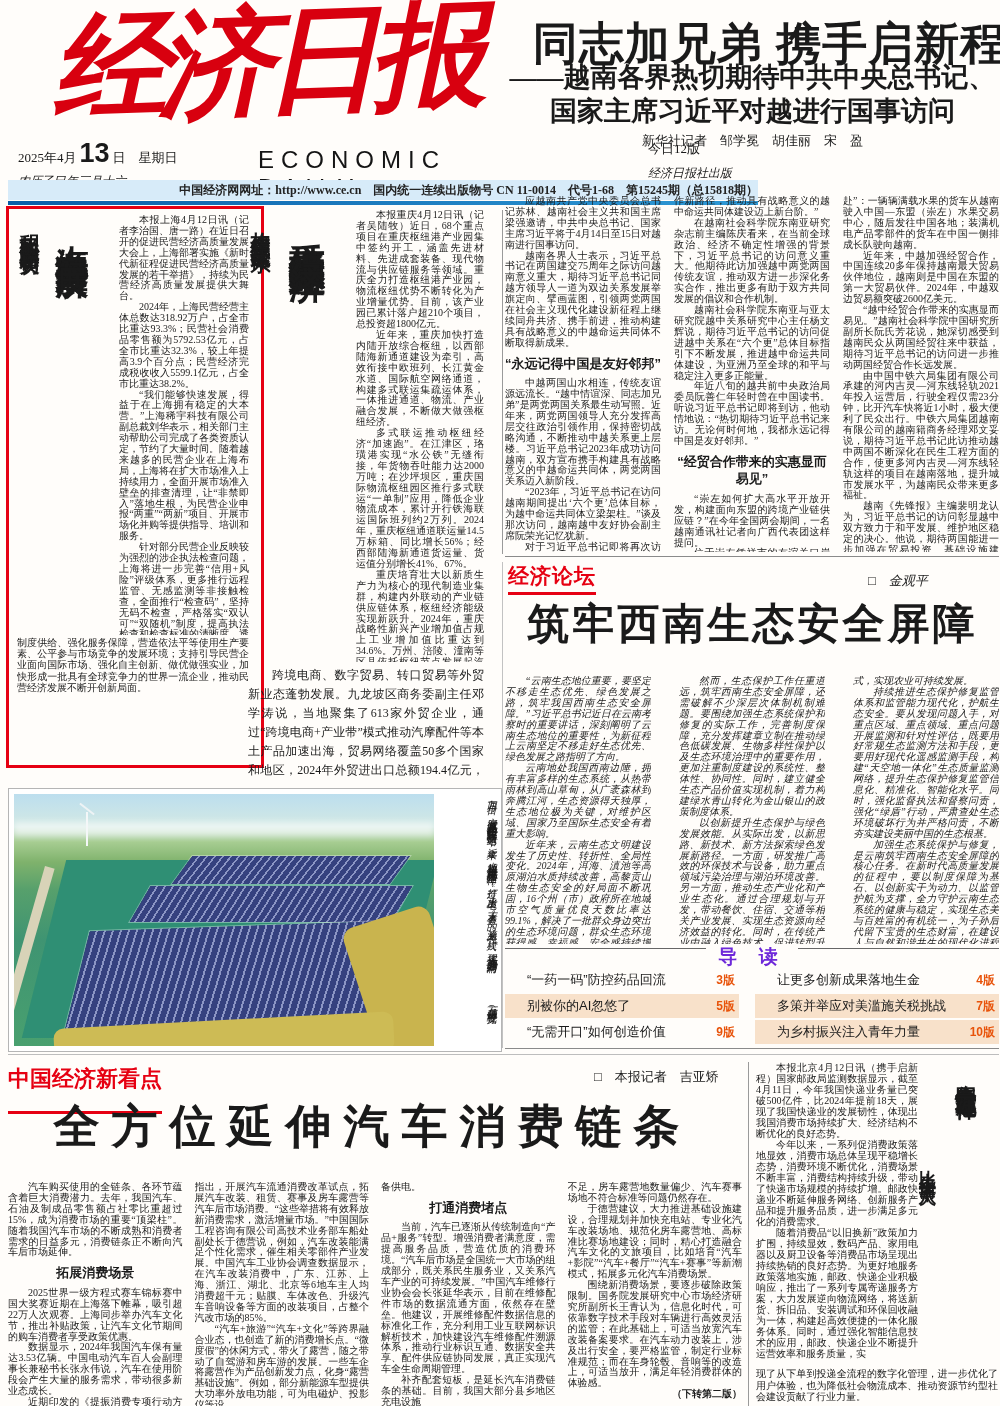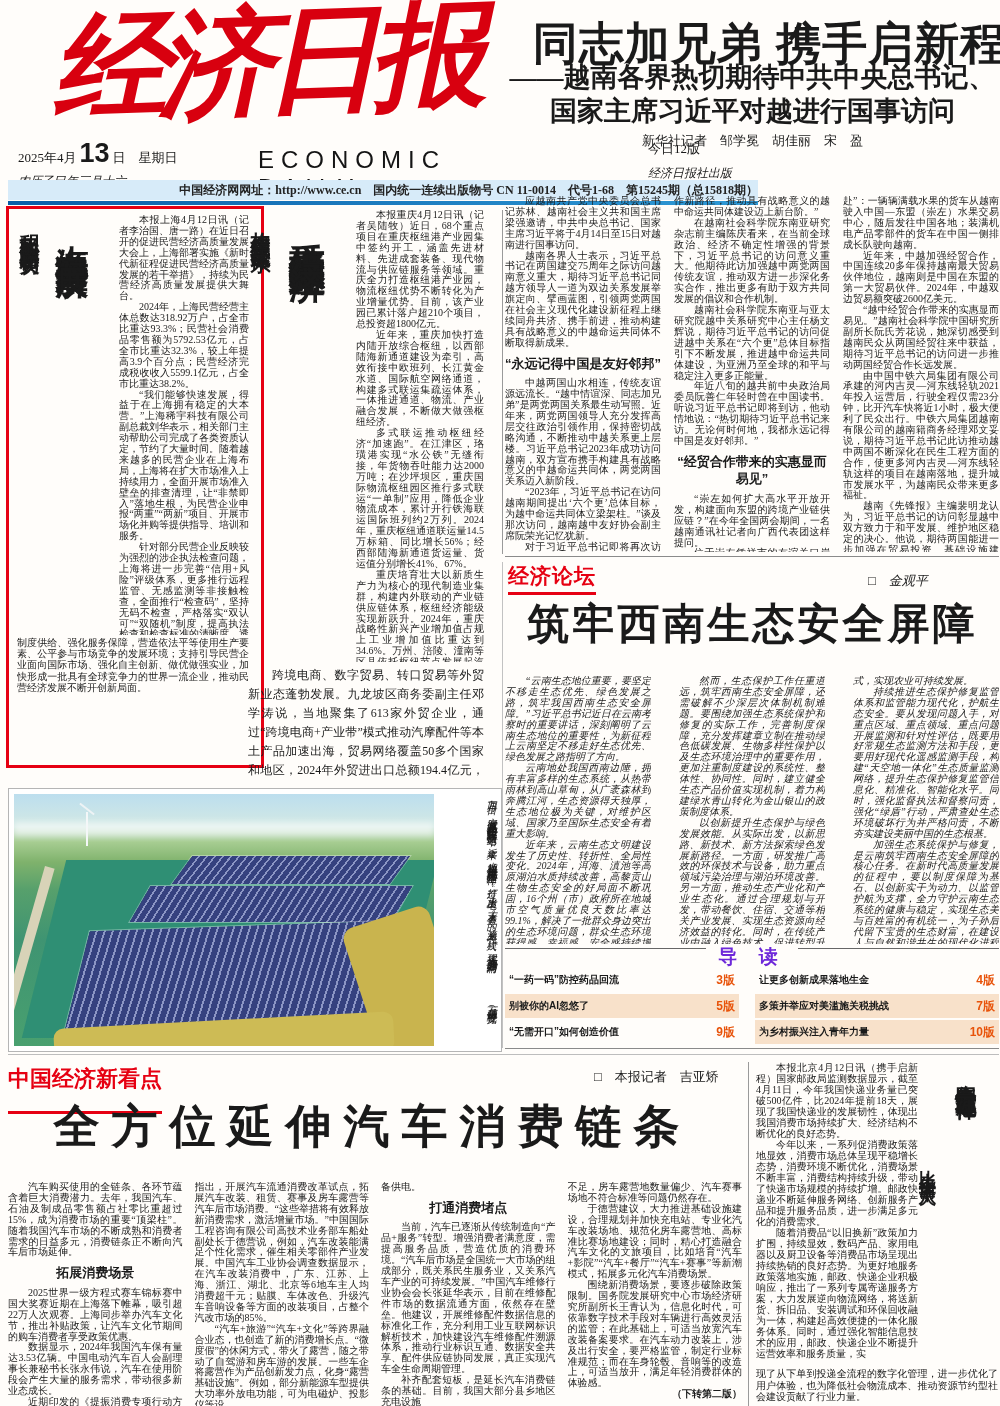--- a/index.html
+++ b/index.html
@@ -96,22 +96,22 @@
   .dd{position:absolute;left:505px;top:934px;width:494px;}
   .dd-head{display:flex;align-items:center;gap:12px;height:28px;}
   .dd-line{flex:1;height:1px;background:#666;}
   .dd-title{font-weight:bold;font-size:19px;color:#6d28d9;letter-spacing:8px;
     font-family:"Liberation Sans","DejaVu Sans",sans-serif;margin-top:17px;}
   .dd-cols{display:flex;gap:16px;margin-top:6px;}
   .dd-colL{width:234px;}
   .dd-colR{flex:1;}
   .dd-row{display:flex;align-items:center;height:24px;margin-bottom:2px;padding:0 4px;}
   .dd-row.hl{background:#f8e1ca;}
-  .dd-text{flex:1;font-weight:bold;font-size:10px;white-space:nowrap;overflow:hidden;
-    font-family:"Liberation Sans","DejaVu Sans",sans-serif;}
+  .dd-text{flex:1;font-weight:normal;font-size:13px;white-space:nowrap;overflow:hidden;
+    font-family:"Liberation Sans","DejaVu Sans",sans-serif;margin-left:18px;}
   .dd-page{font-weight:bold;font-size:12px;color:#e8530a;margin-left:6px;
     font-family:"Liberation Sans","DejaVu Sans",sans-serif;}
 
   
   .auto-label{position:absolute;left:8px;top:1064px;font-weight:bold;font-size:22px;color:#e60012;
     border-bottom:3px solid #e60012;padding-bottom:17px;font-family:"Liberation Sans","DejaVu Sans",sans-serif;}
   .auto-byline{position:absolute;left:594px;top:1068px;font-size:13px;}
   .auto-title{position:absolute;left:0;top:1096px;width:745px;margin:0;text-align:center;font-weight:bold;
     font-size:46px;letter-spacing:12px;font-family:"Liberation Sans","DejaVu Sans",sans-serif;}
   .auto-cols{position:absolute;left:8px;top:1182px;width:734px;height:224px;display:flex;gap:12px;}

